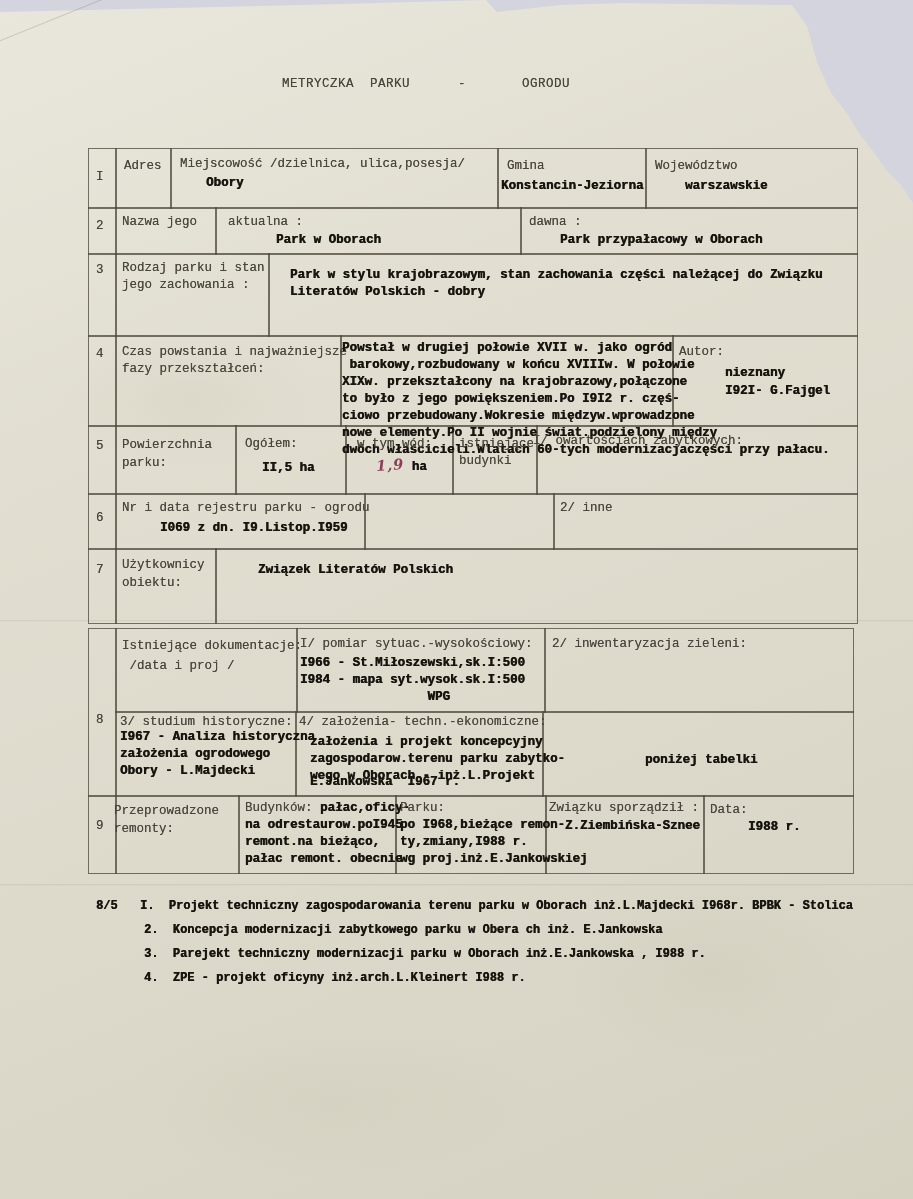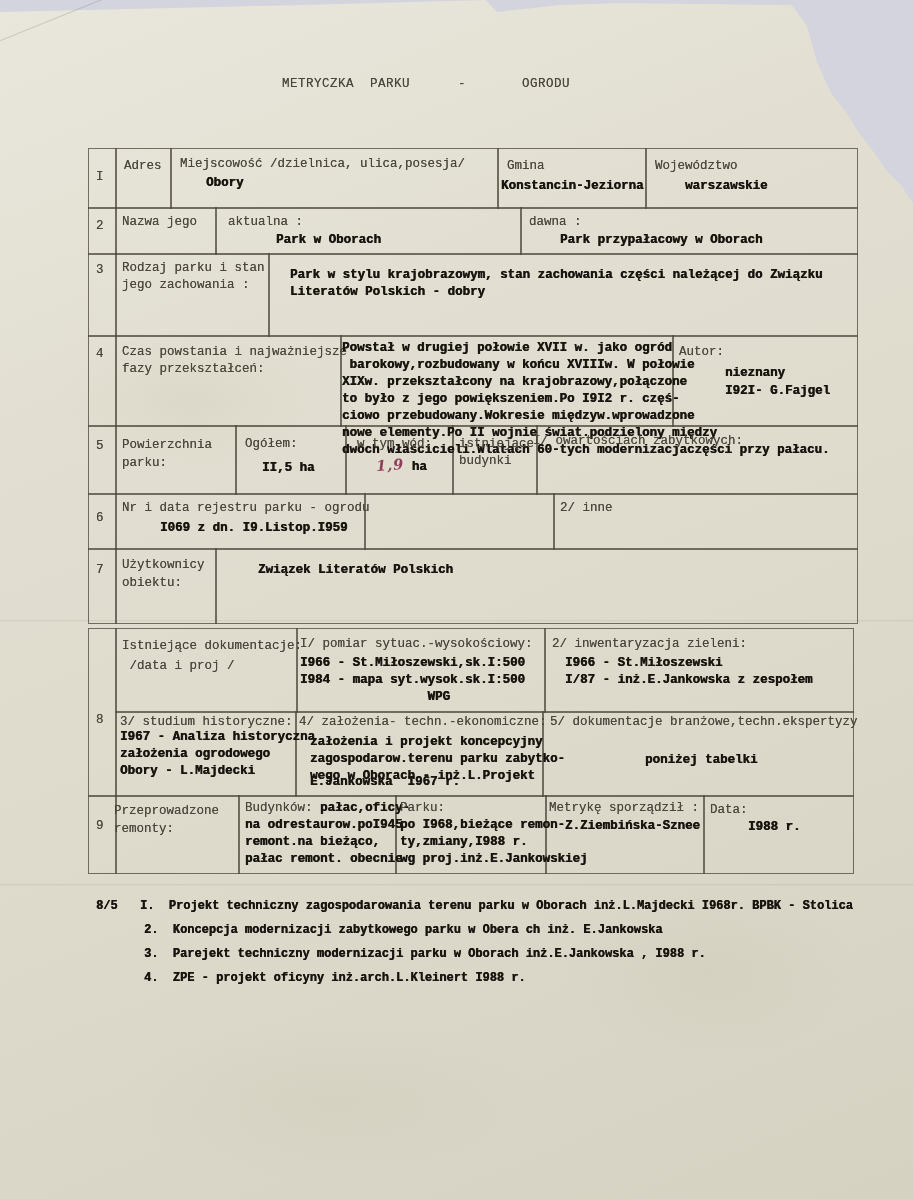--- a/index.html
+++ b/index.html
@@ -167,48 +167,45 @@
   <div class="cell" style="left:615px;top:167px;width:149px;height:77px"></div>
 
   <div class="txt" style="left:8px;top:84px">8</div>
   <div class="txt lh20" style="left:34px;top:8px">Istniejące dokumentacje:
  /data i proj /</div>
   <div class="txt" style="left:212px;top:8px">I/ pomiar sytuac.-wysokościowy:</div>
   <div class="txt b" style="left:212px;top:27px">I966 - St.Miłoszewski,sk.I:500
 I984 - mapa syt.wysok.sk.I:500
                  WPG</div>
   <div class="txt" style="left:464px;top:8px">2/ inwentaryzacja zieleni:</div>
-  <div class="txt b" style="left:477px;top:27px">I966 - St.Miłoszewski
-I/87 - inż.E.Jankowska z zespołem</div>
 
   <div class="txt" style="left:32px;top:86px">3/ studium historyczne:</div>
   <div class="txt b" style="left:32px;top:101px">I967 - Analiza historyczna
 założenia ogrodowego
 Obory - L.Majdecki</div>
   <div class="txt" style="left:211px;top:86px">4/ założenia- techn.-ekonomiczne:</div>
   <div class="txt b" style="left:222px;top:106px">założenia i projekt koncepcyjny
 zagospodarow.terenu parku zabytko-
 wego w Oborach - inż.L.Projekt</div>
   <div class="txt b" style="left:222px;top:146px">E.Jankowska  I967 r.</div>
-  <div class="txt" style="left:462px;top:86px">5/ dokumentacje branżowe,techn.ekspertyzy</div>
   <div class="txt b" style="left:557px;top:124px">poniżej tabelki</div>
 
   <div class="txt" style="left:8px;top:190px">9</div>
   <div class="txt lh18" style="left:26px;top:174px">Przeprowadzone
 remonty:</div>
   <div class="txt" style="left:157px;top:172px">Budynków:</div>
   <div class="txt b" style="left:232px;top:172px">pałac,oficy-</div>
   <div class="txt b" style="left:157px;top:189px">na odrestaurow.poI945
 remont.na bieżąco,
 pałac remont. obecnie</div>
   <div class="txt" style="left:312px;top:172px">Parku:</div>
   <div class="txt b" style="left:312px;top:189px">po I968,bieżące remon-
 ty,zmiany,I988 r.
 wg proj.inż.E.Jankowskiej</div>
-  <div class="txt" style="left:461px;top:172px">Metrykę sporządził :</div>
+  <div class="txt" style="left:461px;top:172px">Związku sporządził :</div>
   <div class="txt b" style="left:477px;top:190px">Z.Ziembińska-Sznee</div>
   <div class="txt" style="left:622px;top:174px">Data:</div>
   <div class="txt b" style="left:660px;top:191px">I988 r.</div>
 </div>
 
 <div>
   <div class="txt b fn" style="left:96px;top:898px">8/5</div>
   <div class="txt b fn" style="left:140px;top:898px">I.  Projekt techniczny zagospodarowania terenu parku w Oborach inż.L.Majdecki I968r. BPBK - Stolica</div>
   <div class="txt b fn" style="left:144px;top:922px">2.  Koncepcja modernizacji zabytkowego parku w Obera ch inż. E.Jankowska</div>
   <div class="txt b fn" style="left:144px;top:946px">3.  Parejekt techniczny modernizacji parku w Oborach inż.E.Jankowska , I988 r.</div>

